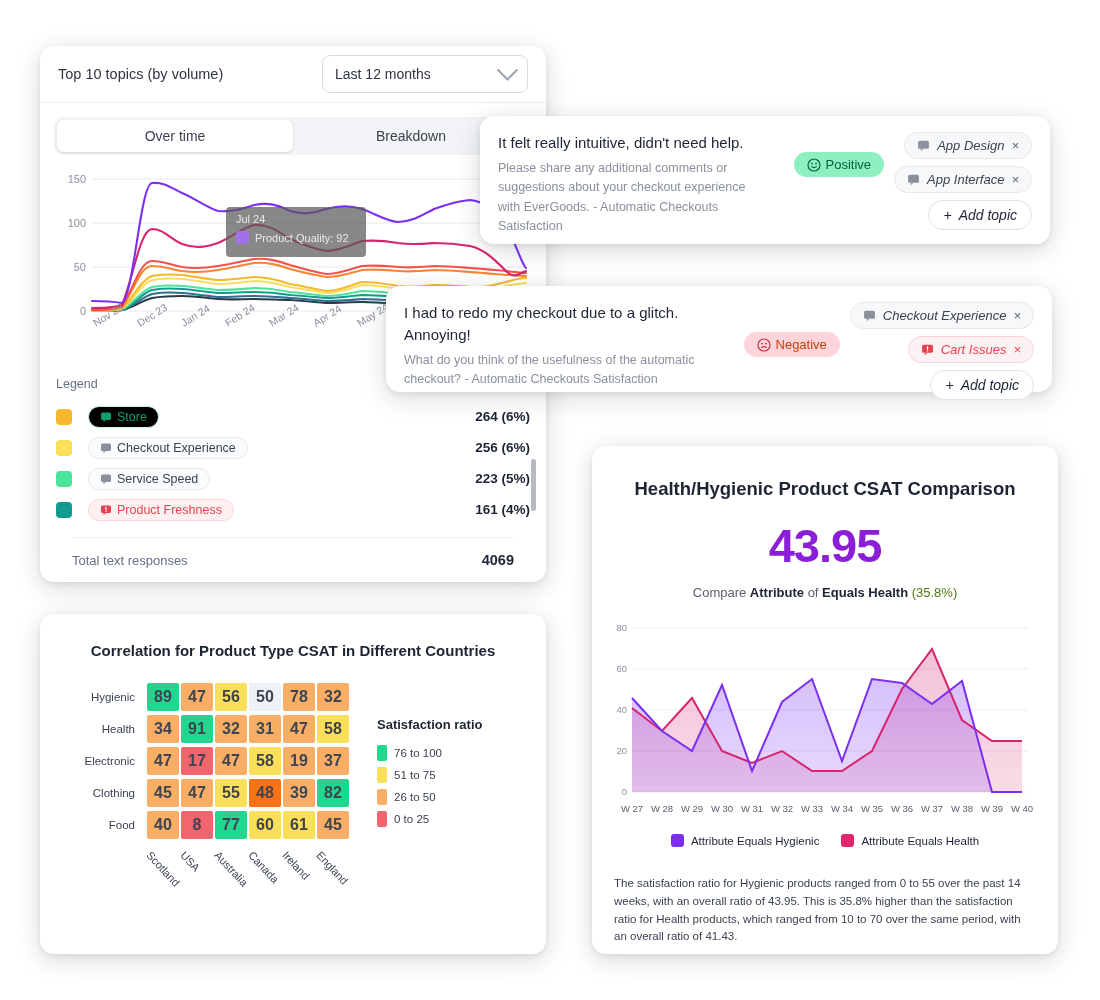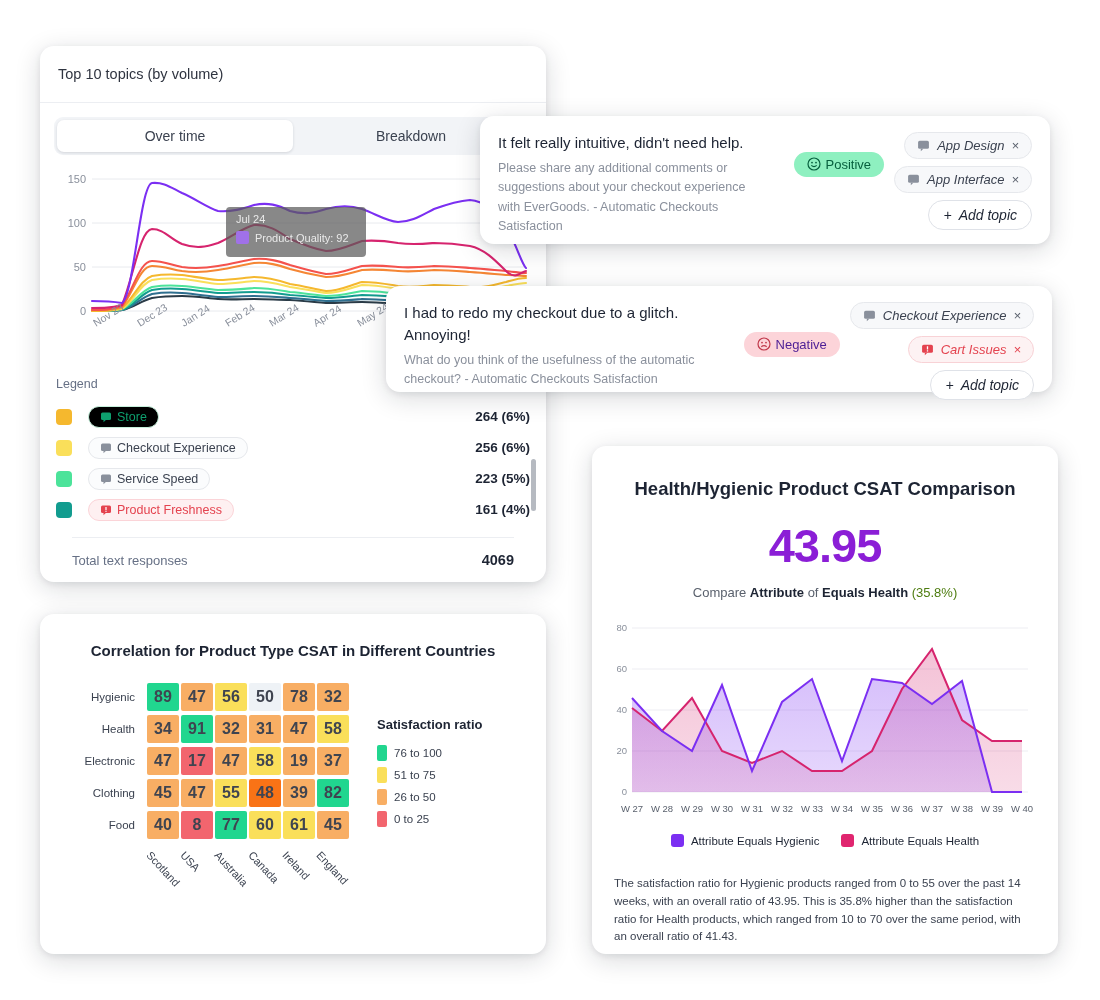--- a/index.html
+++ b/index.html
@@ -74,24 +74,24 @@
   .total-value { margin-left: auto; font-size: 14.5px; font-weight: bold; color: #1d2433; }
 
   
   .fb-card { padding: 16px 18px; display: flex; gap: 10px; box-sizing: border-box; }
   #feedback-1 { left: 480px; top: 116px; width: 570px; height: 128px; }
   #feedback-2 { left: 386px; top: 286px; width: 666px; height: 106px; }
   .fb-text { flex: 1 1 auto; }
   .fb-quote { font-size: 15px; color: #1d2433; line-height: 1.45; }
   .fb-context { font-size: 12.5px; color: #8a909c; line-height: 1.55; margin-top: 5px; }
   .fb-sent { flex: 0 0 auto; display: flex; align-items: flex-start; padding-top: 20px; }
-  .sent-badge { display: inline-flex; align-items: flex-start; gap: 5px; border-radius: 999px;
+  .sent-badge { display: inline-flex; align-items: flex-end; gap: 5px; border-radius: 999px;
                 padding: 5px 13px; font-size: 13px; }
   .sent-badge.positive { background: #8ef0c0; color: #07603e; }
-  .sent-badge.negative { background: #fcd4d9; color: #4c1d95; }
+  .sent-badge.negative { background: #fcd4d9; color: #c2410c; }
   .fb-topics { flex: 0 0 auto; display: flex; flex-direction: column; align-items: flex-end; gap: 7px; font-style: italic; }
   .topic-chip {
     display: inline-flex; align-items: center; gap: 7px; border-radius: 999px;
     padding: 5px 12px; font-size: 13px; border: 1px solid #e6e8ec;
     background: #f7f8fa; color: #3b4250;
   }
   .topic-chip.alert { background: #fdf2f3; border-color: #f8d2d6; color: #e4434f; }
   .topic-chip .x { color: #5a616d; font-size: 13px; }
   .topic-chip.alert .x { color: #e4434f; }
   .add-topic {
@@ -135,20 +135,24 @@
   .csat-desc { font-size: 11.5px; color: #3b4250; line-height: 1.55; padding: 28px 22px 0 22px; }
 </style>
 </head>
 <body>
 
 <div class="stage">
 
   <div class="card" id="topics-card">
     <div class="topics-head">
       <div class="topics-title">Top 10 topics (by volume)</div>
+      <div class="period-select">
+        <span>Last 12 months</span>
+        <span class="chev"></span>
+      </div>
     </div>
 
     <div class="tabs">
       <div class="tab active">Over time</div>
       <div class="tab">Breakdown</div>
     </div>
 
     <div class="linechart-wrap">
       <svg width="494" height="200" viewBox="0 0 494 200">
         <g>

